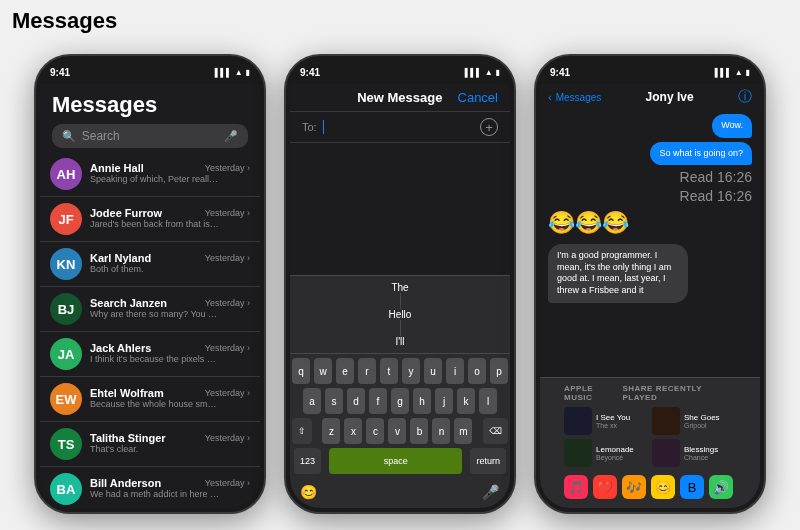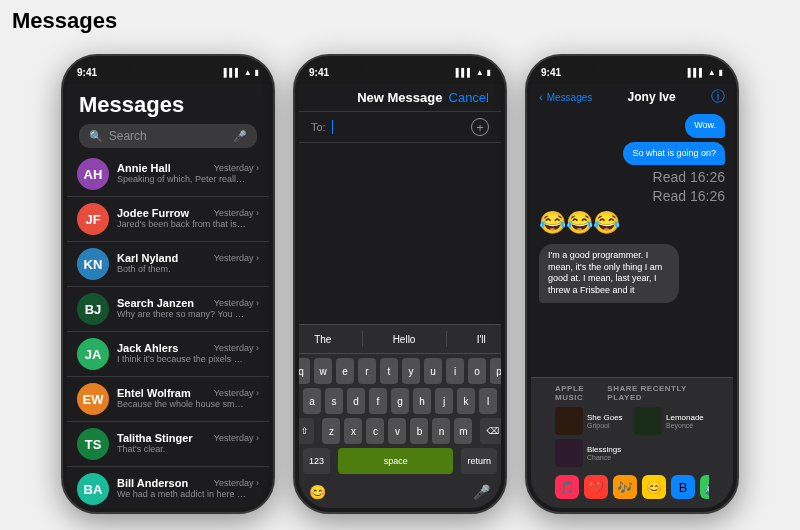--- a/index.html
+++ b/index.html
@@ -27,21 +27,21 @@
       gap: 18px;
       position: absolute;
       top: 38px;
       left: 0;
       right: 0;
       bottom: 0;
     }
 
     
     .phone {
-      width: 214px;
+      width: 232px;
       height: 460px;
       background: #1a1a1a;
       border-radius: 36px;
       position: relative;
       box-shadow: 0 8px 30px rgba(0,0,0,0.4);
       border: 2px solid #3a3a3a;
       overflow: hidden;
     }
 
     
@@ -233,20 +233,21 @@
       right: 0;
     }
     .autocorrect-bar {
       background: #2c2c2e;
       display: flex;
       justify-content: space-around;
       align-items: center;
       padding: 6px 0;
       border-top: 0.5px solid #48484a;
       border-bottom: 0.5px solid #48484a;
+      flex-direction: column;
     }
     .autocorrect-bar span {
       font-size: 10px;
       color: #fff;
     }
     .autocorrect-bar .divider-v {
       width: 0.5px;
       height: 16px;
       background: #48484a;
     }
@@ -700,20 +701,27 @@
         <div class="imsg-input">iMessage</div>
       </div>
 
       <div class="music-panel">
         <div class="music-header">
           <span class="music-label">APPLE MUSIC</span>
           <span class="music-label">SHARE RECENTLY PLAYED</span>
         </div>
         <div class="music-grid">
           <div class="music-item">
+            <div class="album-art" style="background:#1a1a2e"></div>
+            <div class="music-info">
+              <div class="track">I See You</div>
+              <div class="artist">The xx</div>
+            </div>
+          </div>
+          <div class="music-item">
             <div class="album-art" style="background:#2d1a0e"></div>
             <div class="music-info">
               <div class="track">She Goes</div>
               <div class="artist">Gripool</div>
             </div>
           </div>
           <div class="music-item">
             <div class="album-art" style="background:#1a2d1a"></div>
             <div class="music-info">
               <div class="track">Lemonade</div>

